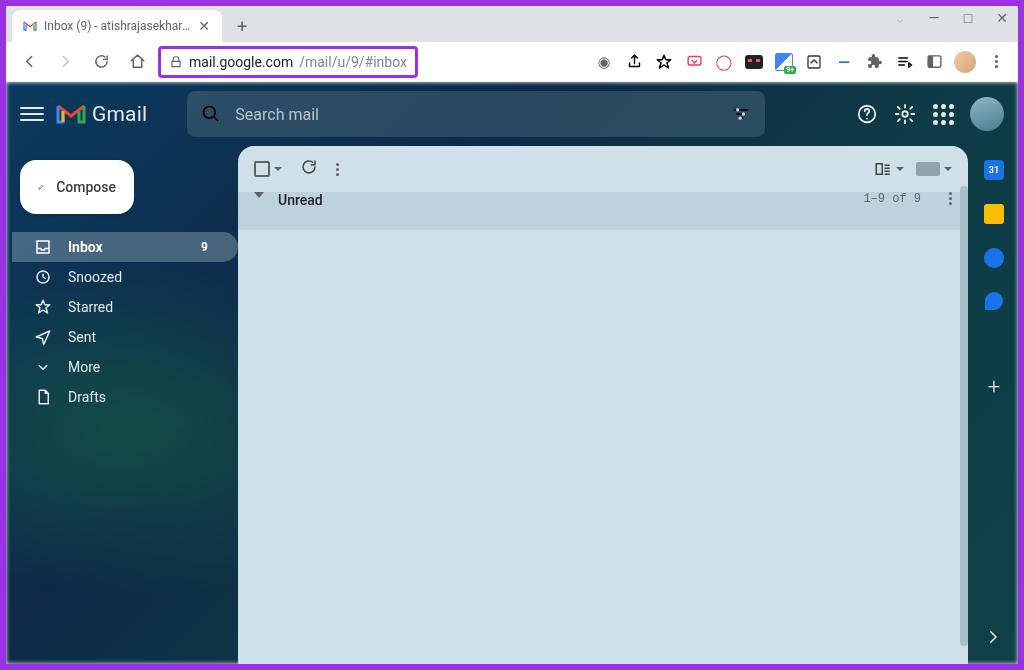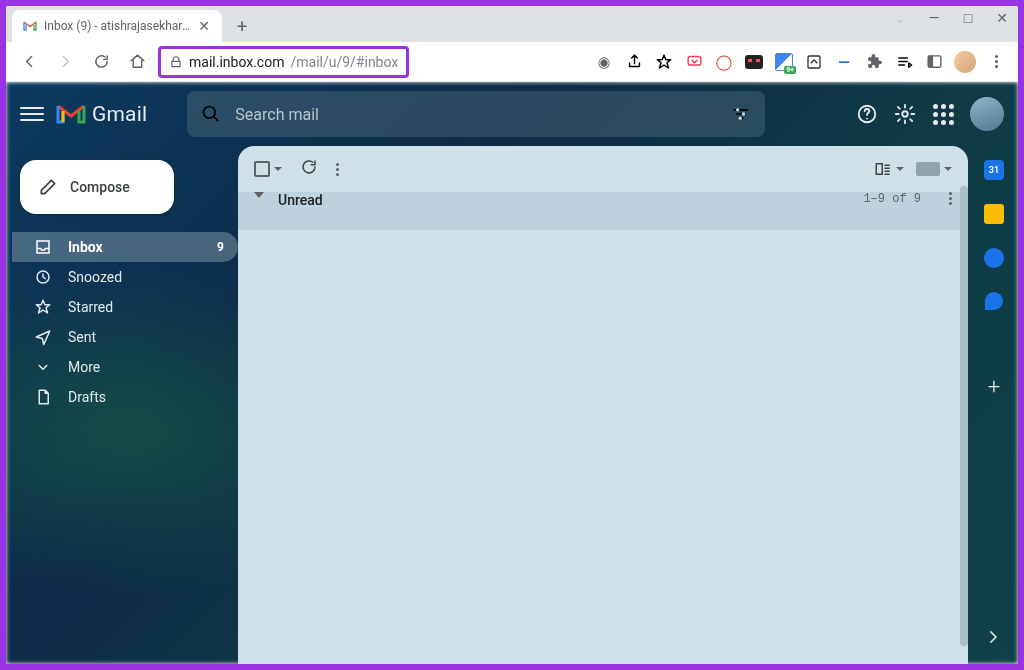--- a/index.html
+++ b/index.html
@@ -97,30 +97,30 @@
   .hicon{width:22px;height:22px;color:#e8eaed;display:flex;align-items:center;justify-content:center;}
   .apps-grid{display:grid;grid-template-columns:repeat(3,5px);grid-template-rows:repeat(3,5px);gap:3px;}
   .apps-grid i{background:#e8eaed;border-radius:50%;}
   .profile-avatar{width:34px;height:34px;border-radius:50%;background:linear-gradient(160deg,#8fb7c8,#4d7a8f);}  
 
   
   .gmail-body{flex:1;display:flex;min-height:0;}
   .sidebar{width:232px;padding:8px 0 8px 6px;}
   .compose{
     background:#fff;color:#3c4043;
-    border-radius:16px;height:54px;width:154px;
+    border-radius:16px;height:54px;width:114px;
     display:flex;align-items:center;gap:12px;
     padding:0 18px;font-size:14px;font-weight:500;
     margin: 6px 0 18px 8px;
     box-shadow:0 1px 3px rgba(0,0,0,.25);
   }
   .nav-list{display:flex;flex-direction:column;}
   .nav-item{
     height:30px;display:flex;align-items:center;gap:16px;
-    padding-left:22px;padding-right:14px;
+    padding-left:22px;padding-right:30px;
     border-radius:0 16px 16px 0;
     color:#e4e9ed;font-size:14px;
   }
   .nav-item.active{background:rgba(180,200,210,.35);font-weight:700;color:#fff;}
   .nav-item .count{margin-left:auto;font-size:12px;}
   .nav-item svg{width:18px;height:18px;flex-shrink:0;}
 
   .main-pane{
     flex:1;background:#cfe0e8;border-radius:16px 16px 0 0;
     margin-right:2px;
@@ -198,21 +198,21 @@
       </div>
     <div class="nav-btn">
         <svg viewBox="0 0 24 24">
           <path class="icon-stroke" d="M3 11l9-8 9 8M6 10v10h12V10"></path>
         </svg>
       </div>
     <div class="url-highlight">
       <svg viewBox="0 0 24 24" width="14" height="14">
           <path class="icon-stroke" stroke="#5f6368" d="M7 11V8a5 5 0 0 1 10 0v3M5 11h14v9H5z"></path>
         </svg>
-      <span class="host">mail.inbox.com</span>
+      <span class="host">mail.google.com</span>
         <span class="path">/mail/u/9/#inbox</span>
     </div>
     <div class="ext-row">
       <span class="ext-icon" style="color:#5f6368">◉</span>
       <span class="ext-icon">
           <svg viewBox="0 0 24 24" width="17" height="17">
             <path class="icon-stroke" stroke="#5f6368" d="M12 3v12M8 7l4-4 4 4M5 14v5h14v-5"></path>
           </svg>
         </span>
       <span class="ext-icon">

